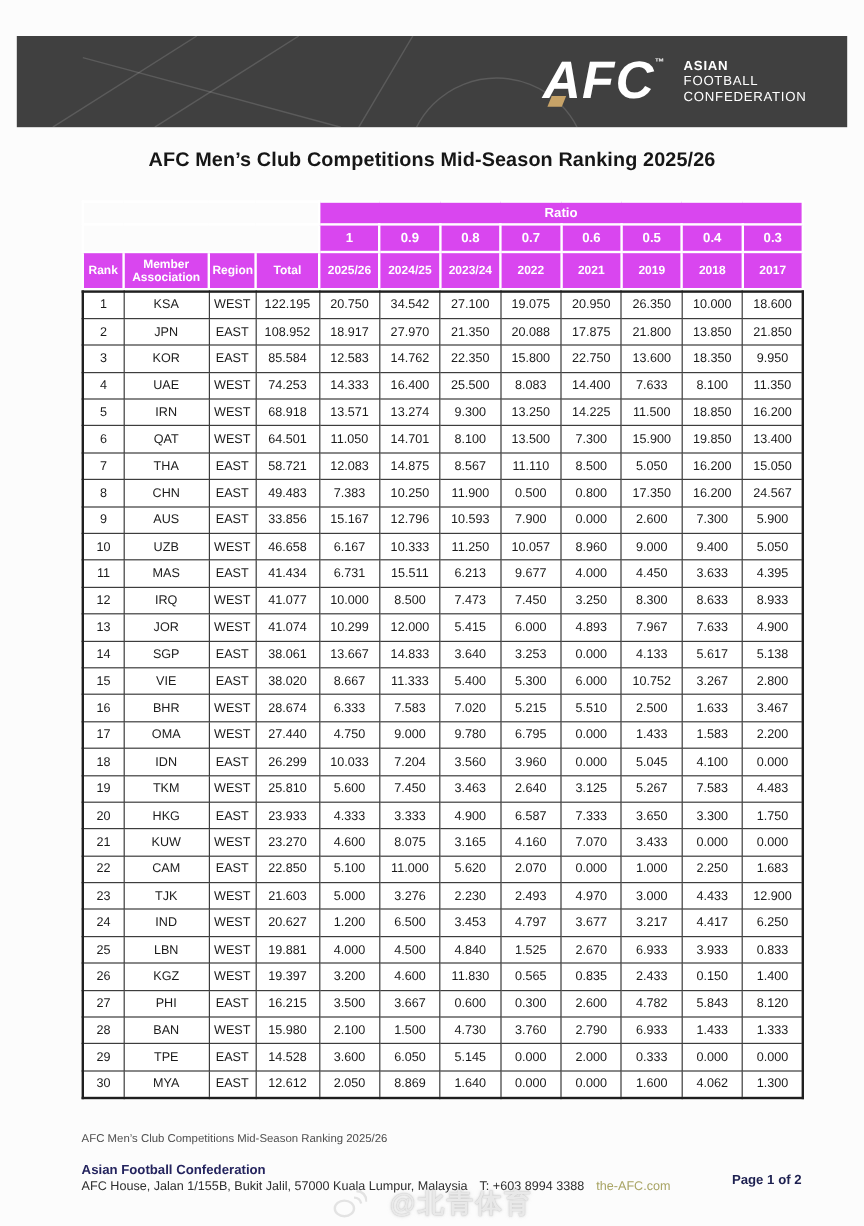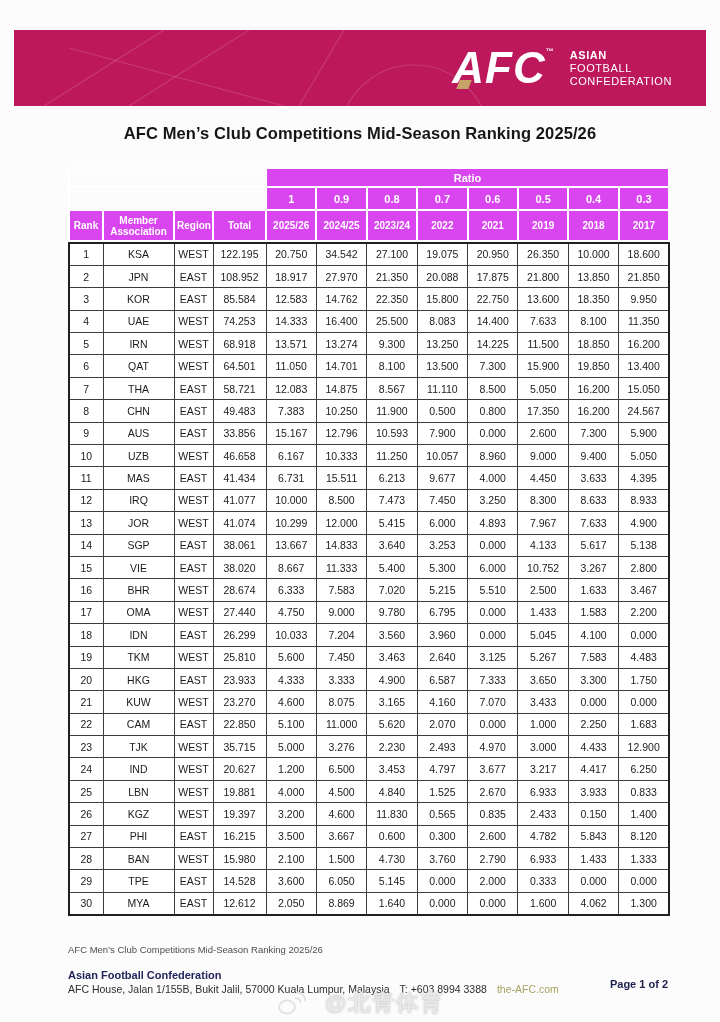--- a/index.html
+++ b/index.html
@@ -6,21 +6,21 @@
   html,body { background:#e9e9e9; }
   body { font-family:"Liberation Sans", sans-serif; }
   .page {
     position:relative; width:720px; height:1022px; margin:0 auto;
     background:#fcfcfc; overflow:hidden;
   }
 
   
   .banner {
     position:absolute; left:14px; top:30px; width:692px; height:76px;
-    background:#be185d; overflow:hidden;
+    background:#404040; overflow:hidden;
   }
   .banner svg.pitch { position:absolute; left:0; top:0; }
   .banner-right {
     position:absolute; right:34px; top:0; height:100%;
     display:flex; align-items:center; gap:16px;
   }
   .afc-logo {
     position:relative; color:#fff; font-size:44px; font-weight:800;
     font-style:italic; letter-spacing:1px; line-height:1;
   }
@@ -484,21 +484,21 @@
             <td>2.070</td>
             <td>0.000</td>
             <td>1.000</td>
             <td>2.250</td>
             <td>1.683</td>
           </tr>
           <tr>
             <td>23</td>
             <td>TJK</td>
             <td>WEST</td>
-            <td>35.715</td>
+            <td>21.603</td>
             <td>5.000</td>
             <td>3.276</td>
             <td>2.230</td>
             <td>2.493</td>
             <td>4.970</td>
             <td>3.000</td>
             <td>4.433</td>
             <td>12.900</td>
           </tr>
           <tr>

